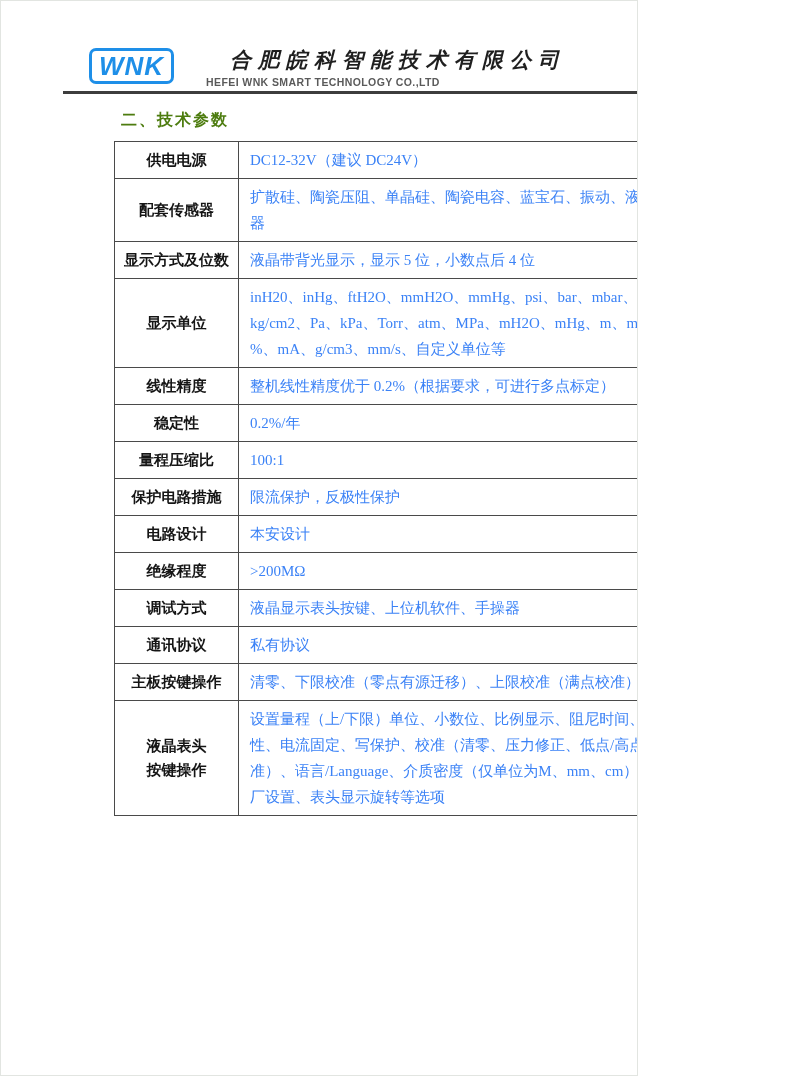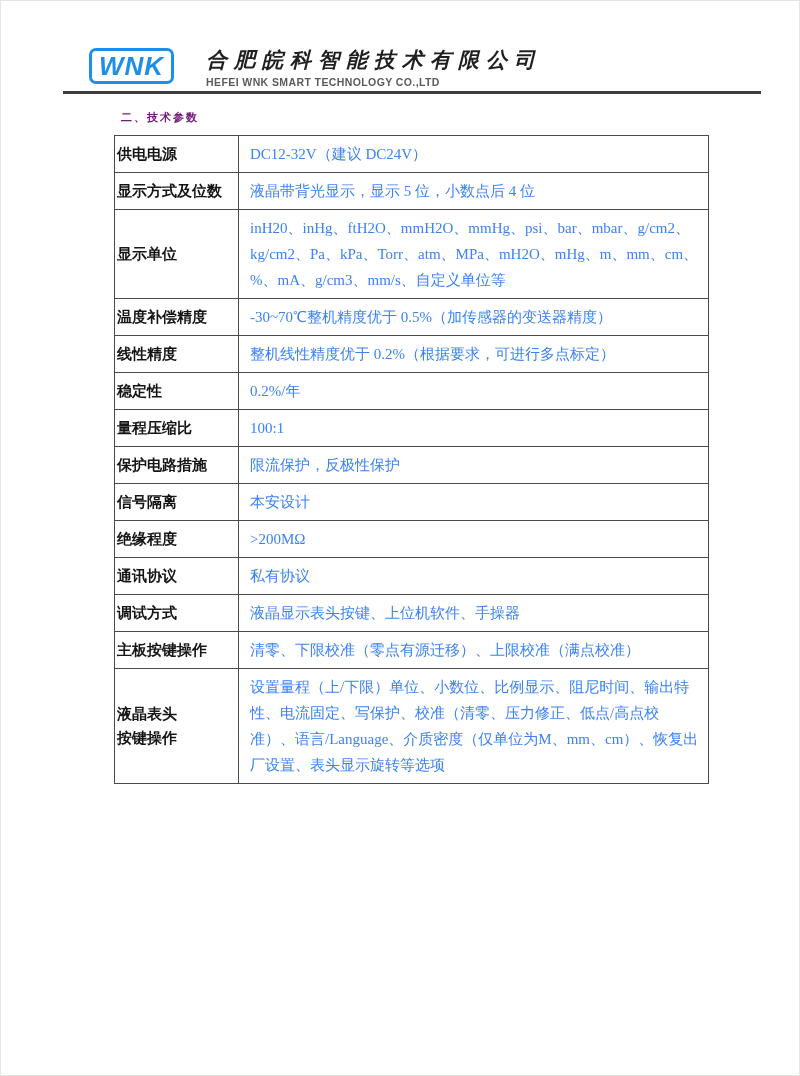--- a/index.html
+++ b/index.html
@@ -4,21 +4,21 @@
 <style>
   html,body { margin:0; padding:0; }
   body {
     width:800px; height:1076px;
     background:#ffffff;
     font-family:"Liberation Serif", serif;
     color:#1c1c1c;
   }
   .page {
     position:relative;
-    width:800px; height:1076px;
+    width:638px; height:1076px;
     box-sizing:border-box;
     border:1px solid #e2e5e1;
     background:#ffffff;
     overflow:hidden;
   }
   
   .logo-row {
     display:flex; align-items:flex-start;
     margin:45px 0 0 88px; gap:32px; height:40px;
   }
@@ -26,41 +26,41 @@
     border:3px solid #1e8fe8; border-radius:7px;
     color:#1e8fe8; font-style:italic; font-weight:bold;
     font-size:26px; line-height:30px;
     font-family:"Liberation Sans", sans-serif;
     padding:0 7px; letter-spacing:1px;
     margin-top:2px;
   }
   .company { display:flex; flex-direction:column; }
   .company-cn {
     font-size:21px; font-weight:bold; font-style:italic;
-    letter-spacing:7px; color:#1f1f1f;
+    letter-spacing:7px; color:#1f1f1f;margin-left:24px;
   }
   .company-en {
     font-size:10.5px; font-weight:bold; color:#5a5a5a;
     font-family:Liberation Sans, sans-serif;
     letter-spacing:0.4px; margin-top:2px;
   }
   .header-rule { height:3px; background:#3d3d3d; width:698px; margin:5px 0 0 62px; }
   
   .section-title {
-    font-size:11px; font-weight:bold; letter-spacing:2px;
-    margin:16px 0 10px 120px; color:#701a75;
+    font-size:16px; font-weight:bold; letter-spacing:2px;
+    margin:16px 0 10px 120px; color:#4d7c0f;
   }
   
   table.spec {
     border-collapse:collapse; table-layout:fixed;
     margin-left:113px; width:595px;
   }
   table.spec td { border:1px solid #4a4a4a; font-size:15px; vertical-align:middle; }
   td.label {
-    width:119px; font-weight:bold;
+    width:119px; text-align:center; font-weight:bold;
     white-space:pre-line; padding:5px 2px; line-height:24px; color:#151515;
   }
   td.value { padding:5px 8px 5px 11px; line-height:26px; color:#3b82f6; }
 </style>
 </head>
 <body>
 
 <div class="page">
 
   <div class="logo-row">
@@ -76,62 +76,62 @@
 
   <h2 class="section-title">二、技术参数</h2>
 
   <table class="spec">
     <tbody id="spec-rows">
         <tr>
           <td class="label">供电电源</td>
           <td class="value">DC12-32V（建议 DC24V）</td>
         </tr>
         <tr>
+          <td class="label">配套传感器</td>
+          <td class="value">扩散硅、陶瓷压阻、单晶硅、陶瓷电容、蓝宝石、振动、液位等传感器</td>
+        </tr>
+        <tr>
           <td class="label">显示方式及位数</td>
           <td class="value">液晶带背光显示，显示 5 位，小数点后 4 位</td>
         </tr>
         <tr>
           <td class="label">显示单位</td>
           <td class="value">inH20、inHg、ftH2O、mmH2O、mmHg、psi、bar、mbar、g/cm2、kg/cm2、Pa、kPa、Torr、atm、MPa、mH2O、mHg、m、mm、cm、%、mA、g/cm3、mm/s、自定义单位等</td>
-        </tr>
-        <tr>
-          <td class="label">温度补偿精度</td>
-          <td class="value">-30~70℃整机精度优于 0.5%（加传感器的变送器精度）</td>
         </tr>
         <tr>
           <td class="label">线性精度</td>
           <td class="value">整机线性精度优于 0.2%（根据要求，可进行多点标定）</td>
         </tr>
         <tr>
           <td class="label">稳定性</td>
           <td class="value">0.2%/年</td>
         </tr>
         <tr>
           <td class="label">量程压缩比</td>
           <td class="value">100:1</td>
         </tr>
         <tr>
           <td class="label">保护电路措施</td>
           <td class="value">限流保护，反极性保护</td>
         </tr>
         <tr>
-          <td class="label">信号隔离</td>
+          <td class="label">电路设计</td>
           <td class="value">本安设计</td>
         </tr>
         <tr>
           <td class="label">绝缘程度</td>
           <td class="value">&gt;200MΩ</td>
         </tr>
         <tr>
+          <td class="label">调试方式</td>
+          <td class="value">液晶显示表头按键、上位机软件、手操器</td>
+        </tr>
+        <tr>
           <td class="label">通讯协议</td>
           <td class="value">私有协议</td>
-        </tr>
-        <tr>
-          <td class="label">调试方式</td>
-          <td class="value">液晶显示表头按键、上位机软件、手操器</td>
         </tr>
         <tr>
           <td class="label">主板按键操作</td>
           <td class="value">清零、下限校准（零点有源迁移）、上限校准（满点校准）</td>
         </tr>
         <tr>
           <td class="label">液晶表头
 按键操作</td>
           <td class="value">设置量程（上/下限）单位、小数位、比例显示、阻尼时间、输出特性、电流固定、写保护、校准（清零、压力修正、低点/高点校准）、语言/Language、介质密度（仅单位为M、mm、cm）、恢复出厂设置、表头显示旋转等选项</td>
         </tr>

